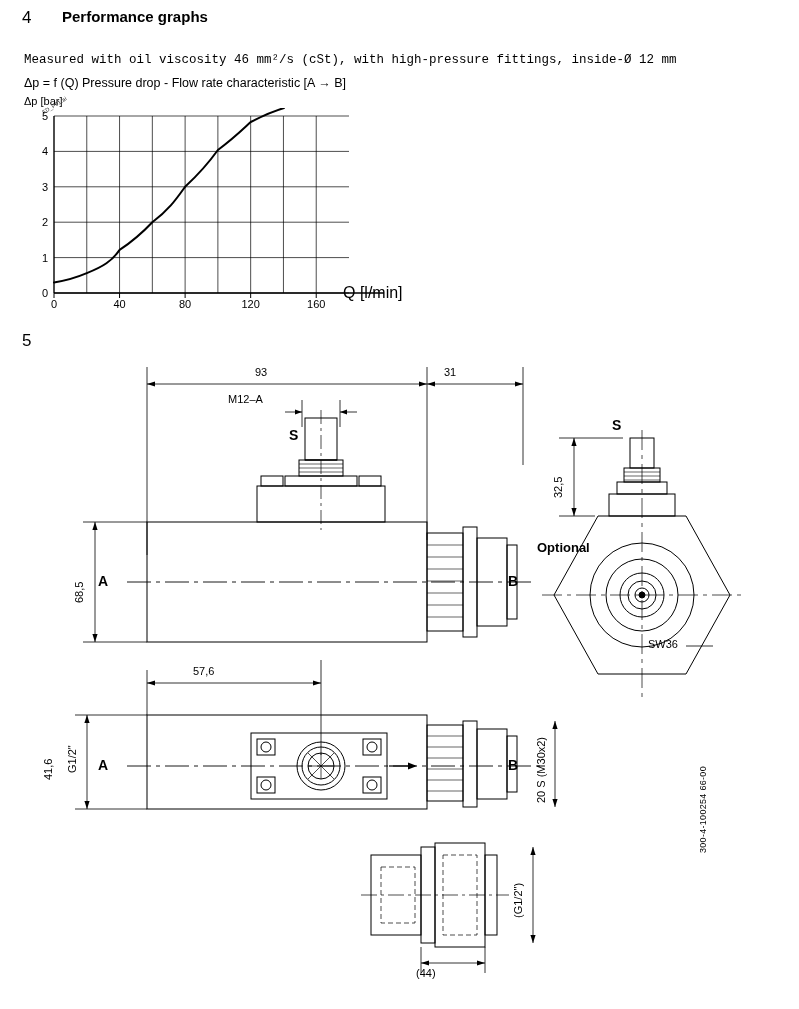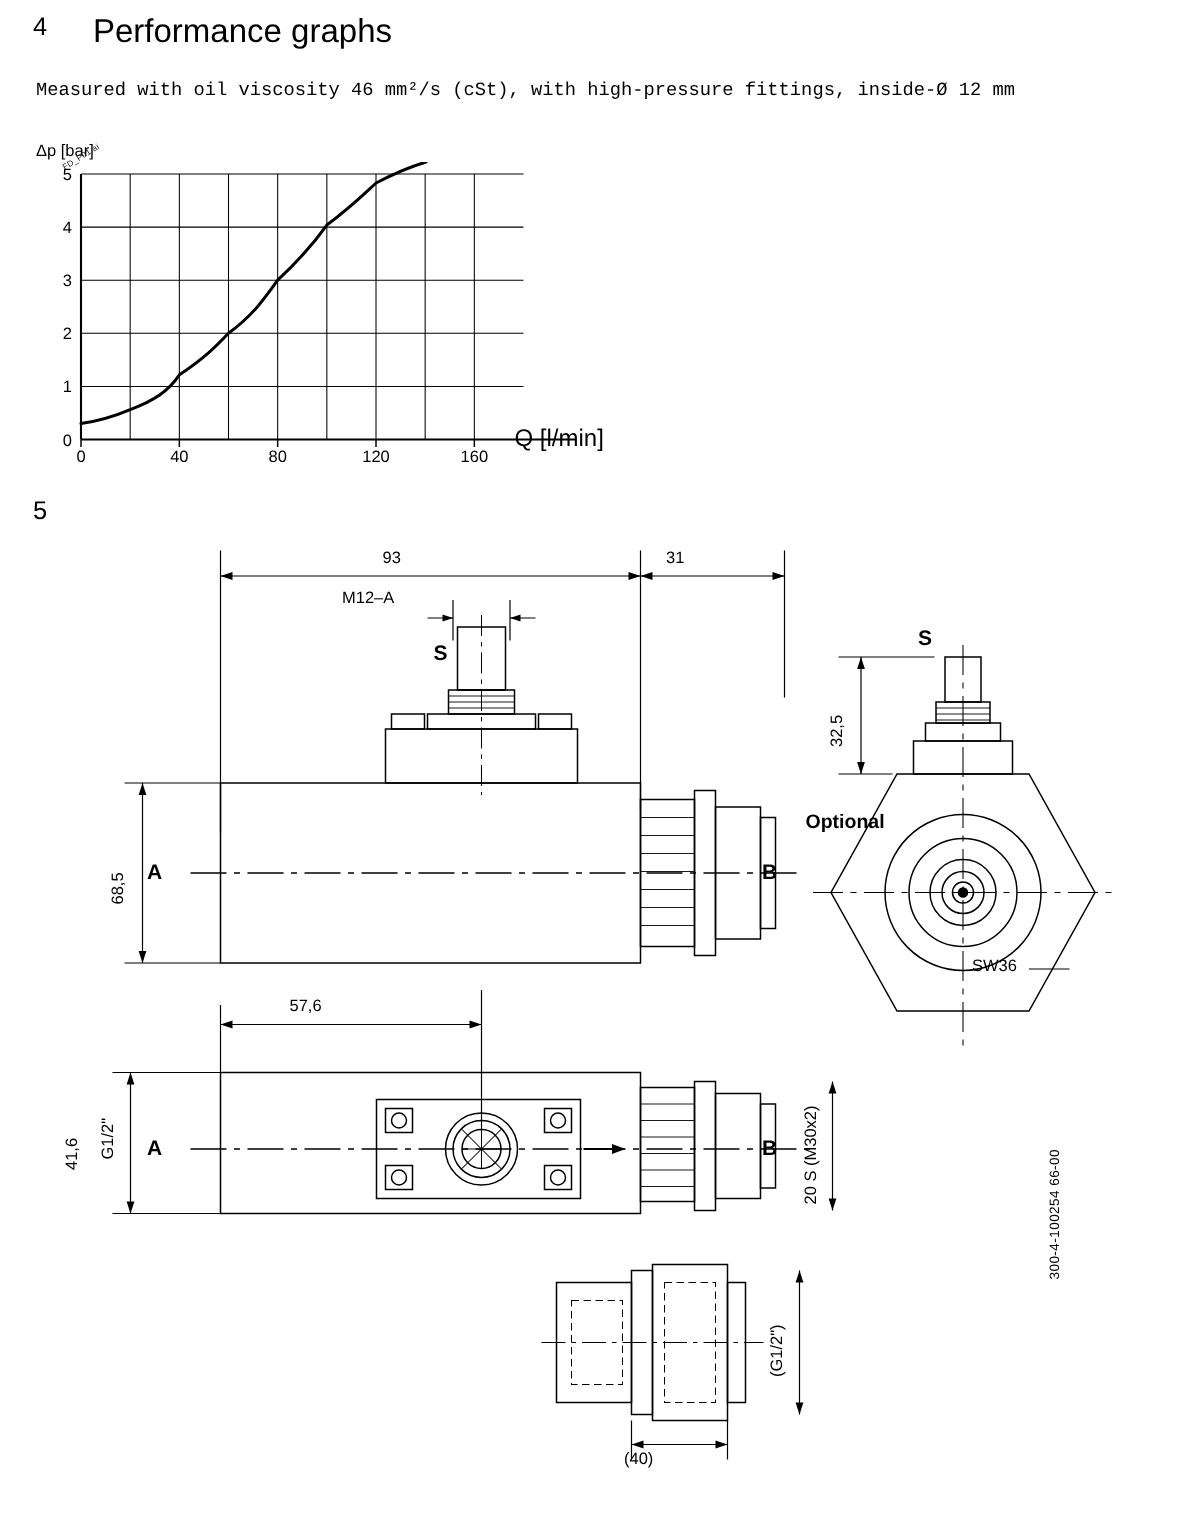--- a/index.html
+++ b/index.html
@@ -22,22 +22,22 @@
     height: 1009px;
   }
   
   .sec-num {
     position: absolute;
     font-size: 17px;
     font-weight: 400;
   }
   .sec-title {
     position: absolute;
-    font-size: 22px;
-    font-weight: 400;
+    font-size: 15px;
+    font-weight: 700;
   }
   #sec4-num { left: 22px; top: 8px; }
   #sec4-title { left: 62px; top: 8px; }
   #sec5-num { left: 22px; top: 331px; }
   #sec5-title { left: 62px; top: 331px; }
 
   .body-line {
     position: absolute;
     font-size: 12.5px;
     line-height: 16px;
@@ -133,20 +133,21 @@
 </style>
 </head>
 <body>
 
 <div class="page">
 
   <div class="sec-num" id="sec4-num">4</div>
   <div class="sec-title" id="sec4-title">Performance graphs</div>
 
   <div class="body-line" id="desc1">Measured with oil viscosity 46 mm²/s (cSt), with high-pressure fittings, inside-Ø 12 mm</div>
+  <div class="body-line" id="desc2">Δp = f (Q) Pressure drop - Flow rate characteristic [A → B]</div>
 
   <div id="chart-wrap">
     <div id="chart-ylabel">Δp [bar]</div>
     <div id="chart-code">FD_P01.ai</div>
     <svg id="chart-svg" width="370" height="200" viewBox="0 0 370 200">
 
       <g stroke="#000" stroke-width="0.7" fill="none">
 
         <line x1="62.78" y1="8" x2="62.78" y2="185"></line>
         <line x1="95.56" y1="8" x2="95.56" y2="185"></line>
@@ -415,19 +416,19 @@
     <div class="dim-lbl" style="left:648px; top:283px;">SW36</div>
 
     <div class="dim-lbl" style="left:193px; top:310px;">57,6</div>
     <div class="dim-lbl vert" style="left:42px; top:425px;">41,6</div>
     <div class="dim-lbl vert" style="left:66px; top:418px;">G1/2"</div>
     <div class="letter-lbl" style="left:98px; top:402px;">A</div>
     <div class="letter-lbl" style="left:508px; top:402px;">B</div>
     <div class="dim-lbl vert" style="left:535px; top:448px;">20 S (M30x2)</div>
 
     <div class="dim-lbl vert" style="left:512px; top:563px;">(G1/2")</div>
-    <div class="dim-lbl" style="left:416px; top:612px;">(40)</div>
+    <div class="dim-lbl" style="left:416px; top:612px;">(44)</div>
   </div>
 
   <div id="optional-lbl">Optional</div>
   <div id="doccode">300-4-100254 66-00</div>
 
 </div>
 
 </body></html>

